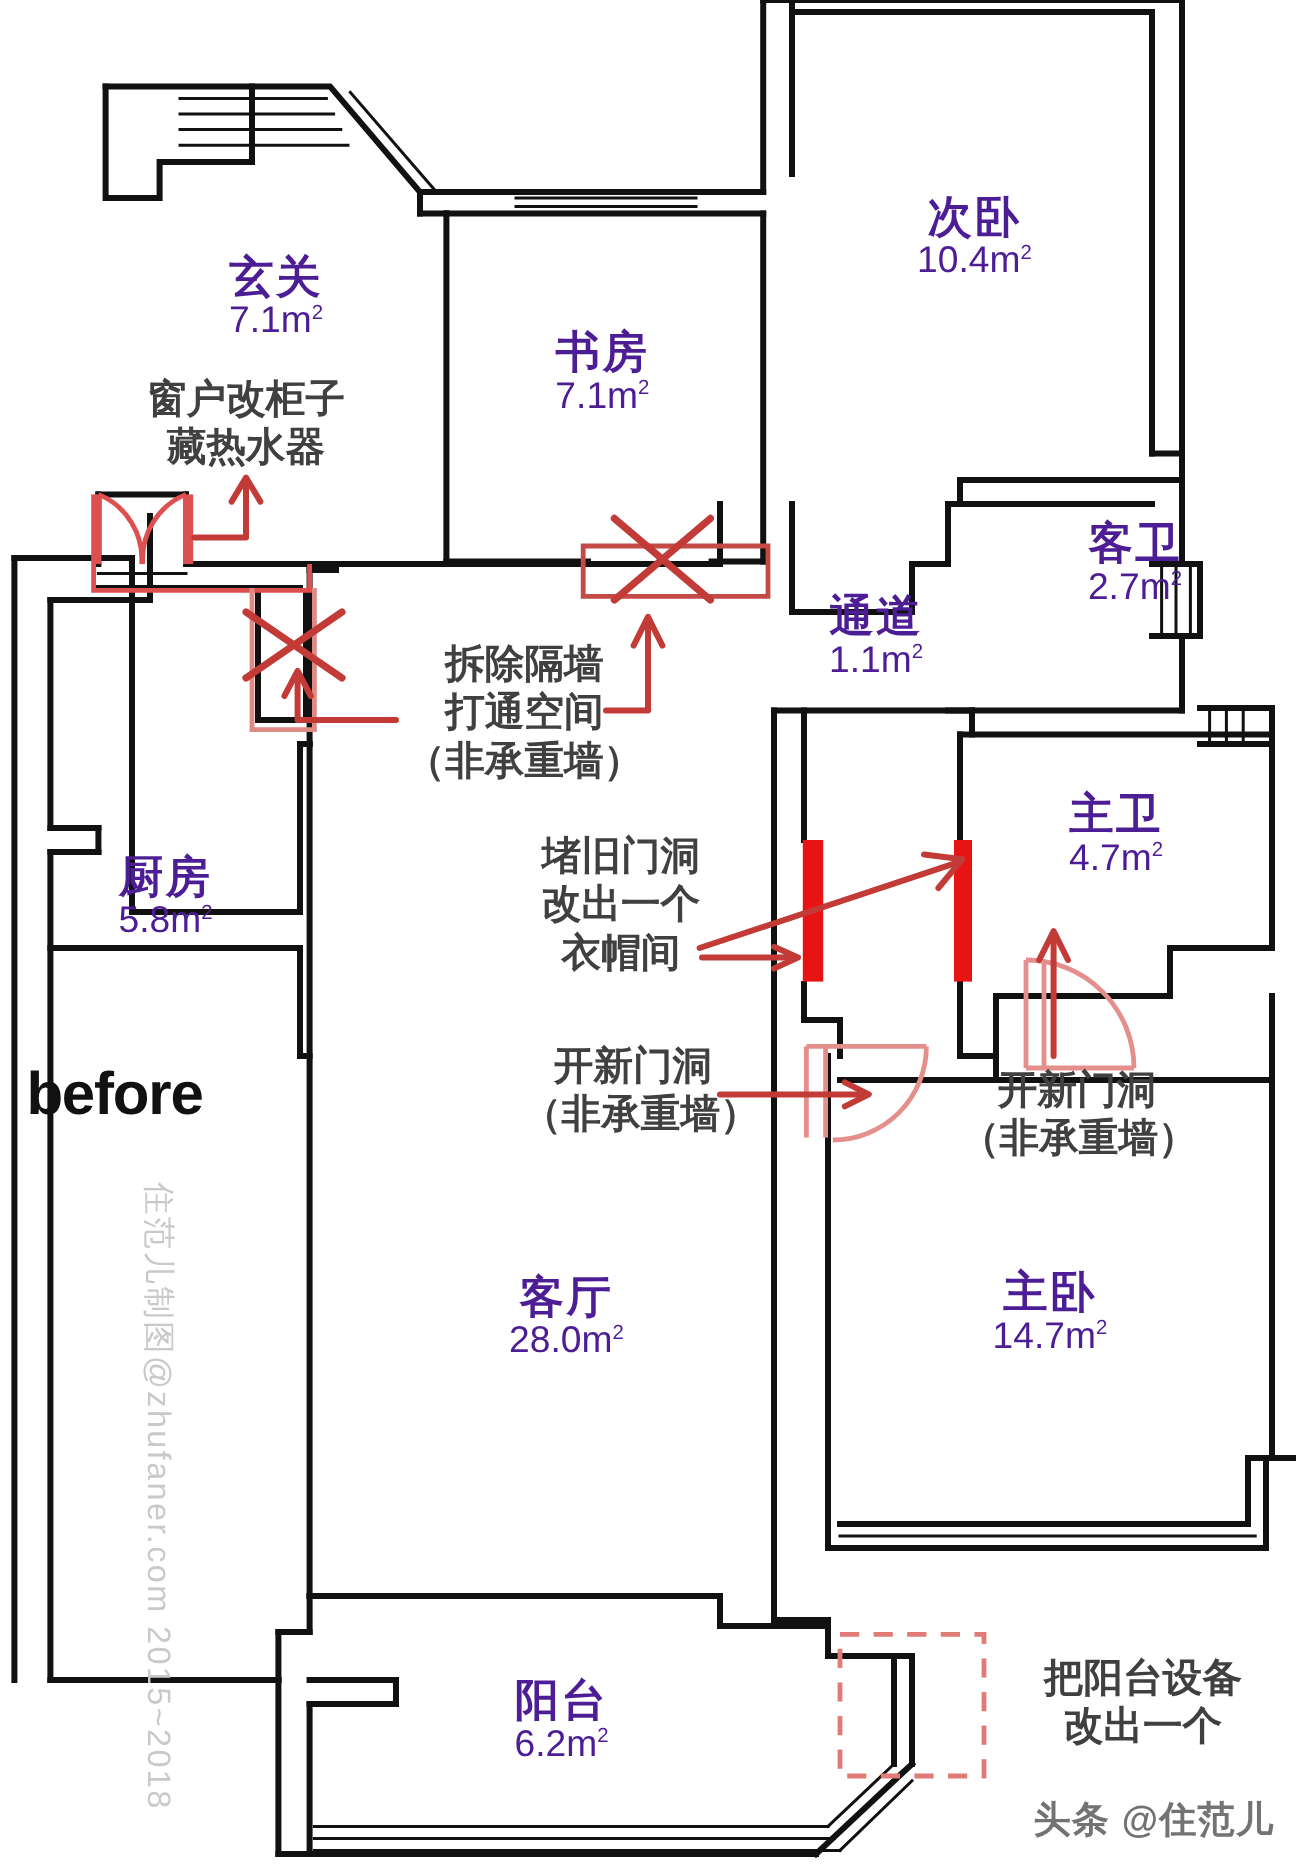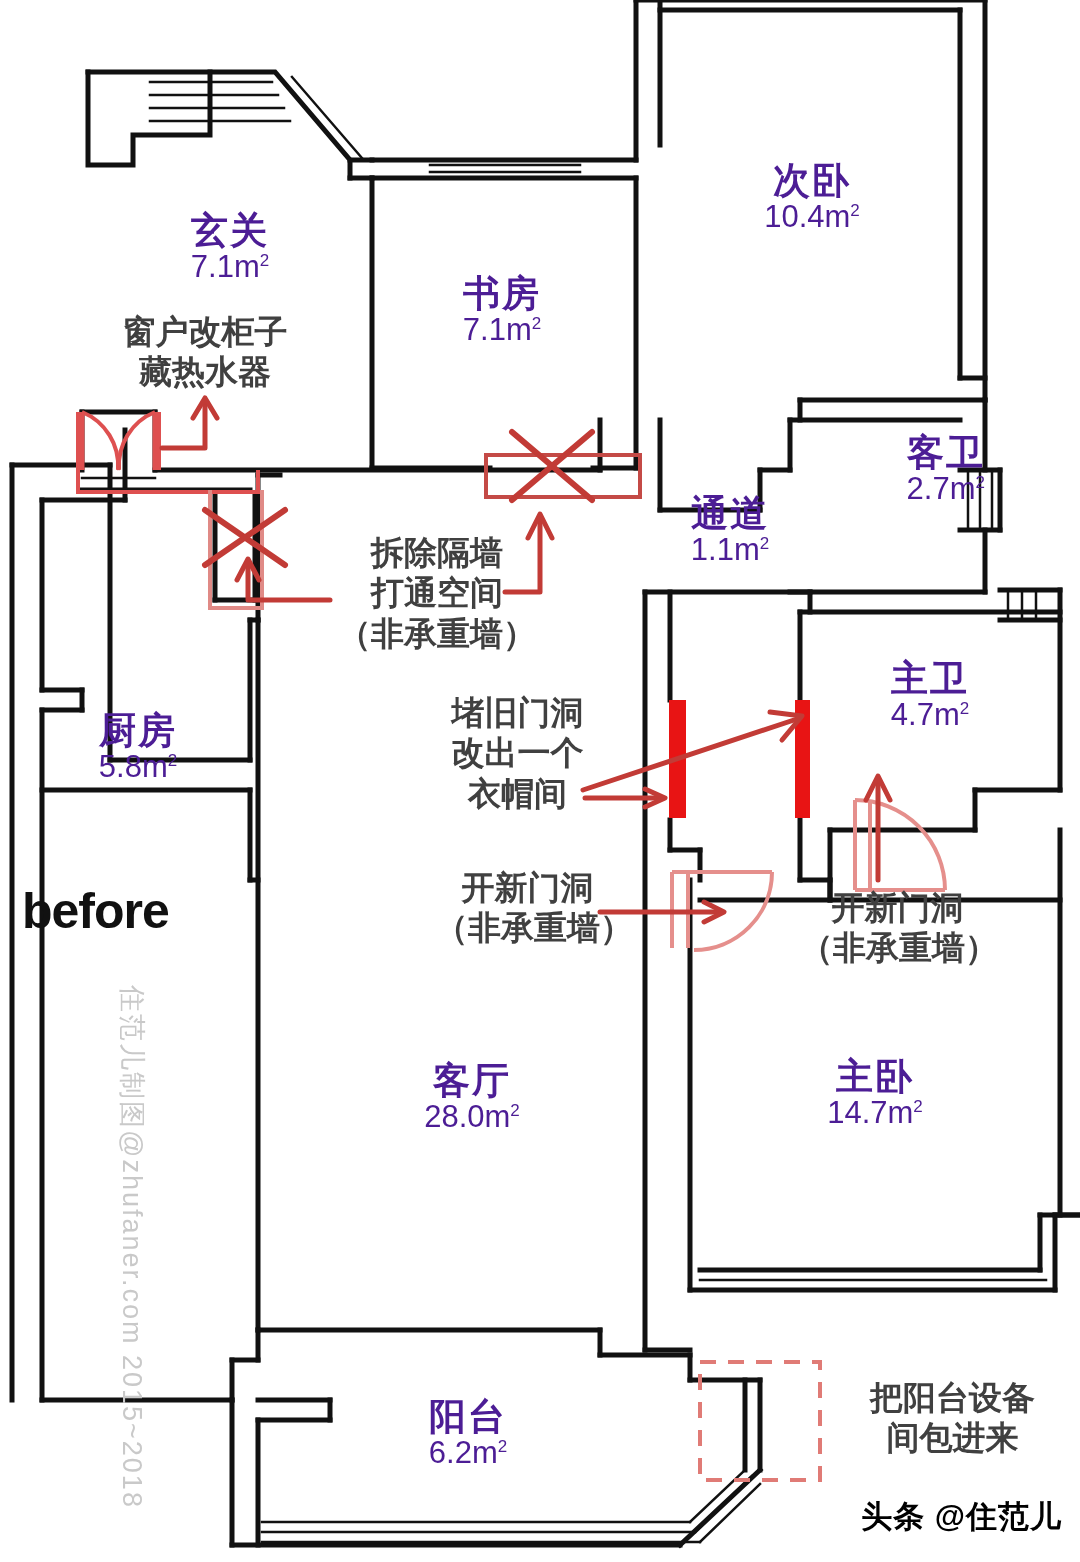--- a/index.html
+++ b/index.html
@@ -82,21 +82,21 @@
     white-space: nowrap;
     transform-origin: left top;
     transform: rotate(90deg);
     user-select: none;
   }
   #brand {
     position: absolute;
     right: 18px;
     top: 1496px;
     font-size: 31px;
-    color: #000000;
+    color: #737373;
     font-weight: 600;
     letter-spacing: 1px;
     text-shadow: 1px 1px 0 #ffffff;
   }
 </style>
 </head>
 <body>
 
 <div id="plan-root">
 
@@ -428,21 +428,21 @@
 改出一个
 衣帽间</div>
 
   <div class="note" style="left:435px; top:868px; width:185px;">开新门洞
 （非承重墙）</div>
 
   <div class="note" style="left:800px; top:888px; width:195px;">开新门洞
 （非承重墙）</div>
 
   <div class="note" style="left:845px; top:1378px; width:215px;">把阳台设备
-间包进来</div>
+改出一个</div>
 
   <div id="before-label">before</div>
 
   <div id="watermark">住范儿制图@zhufaner.com 2015~2018</div>
 
   <div id="brand">头条 @住范儿</div>
 
 </div>
 
 </body></html>

